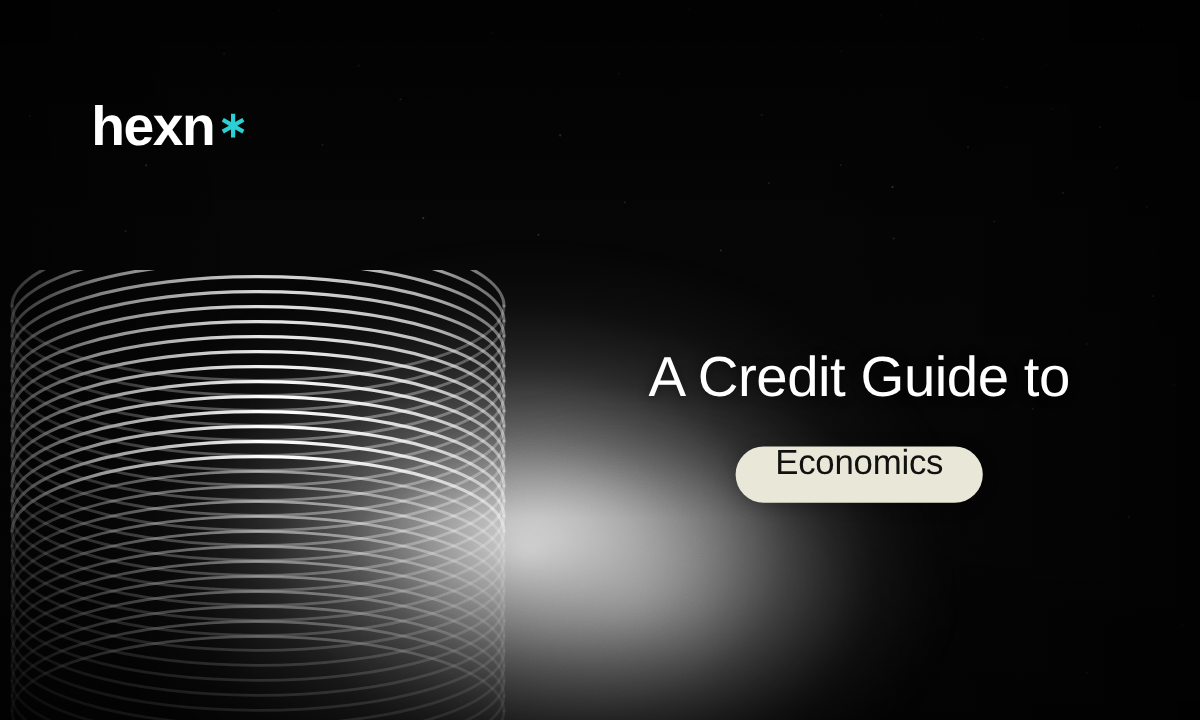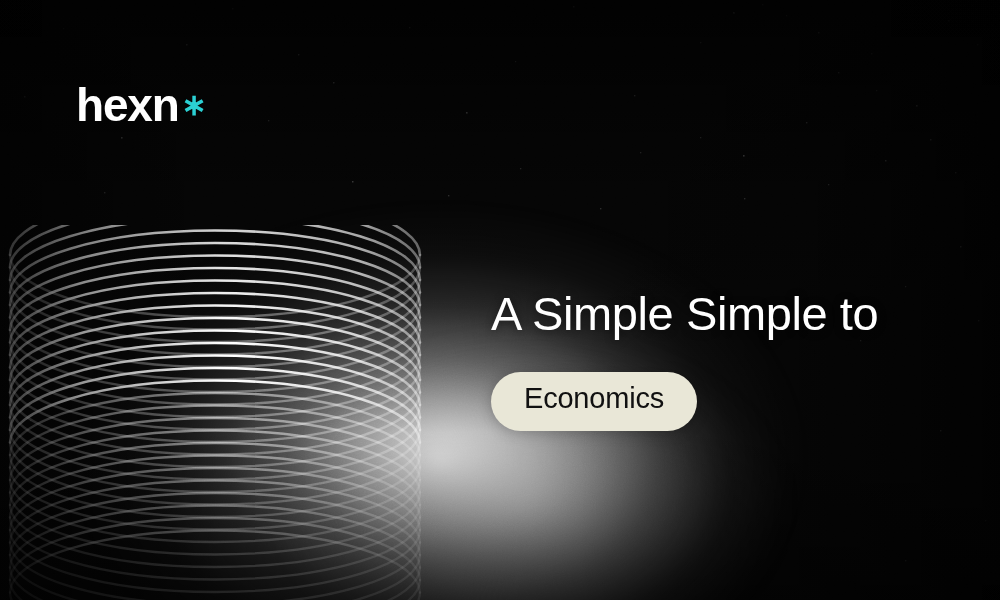--- a/index.html
+++ b/index.html
@@ -7,20 +7,21 @@
     padding: 0;
     background: #000;
   }
   .stage {
     position: relative;
     width: 1000px;
     height: 600px;
     overflow: hidden;
     background: #050505;
     font-family: "Liberation Sans", sans-serif;
+    text-align: center;
   }
 
   
   .bg-base {
     position: absolute;
     inset: 0;
     background: #060606;
   }
   .bg-glow {
     position: absolute;
@@ -110,21 +111,21 @@
     font-size: 47px;
     font-weight: 400;
     line-height: 1.36;
     color: #ffffff;
     letter-spacing: -0.4px;
     text-shadow: 0 1px 10px rgba(0,0,0,0.45);
   }
   .tag {
     display: inline-block;
     margin-top: 26px;
-    padding: 12px 33px 18px 33px;
+    padding: 0 33px 18px 33px;
     border-radius: 999px;
     font-size: 29px;
     font-weight: 400;
     line-height: 1;
     color: #111111;
     background: #e9e7d7;
     letter-spacing: -0.2px;
     box-shadow: 0 2px 14px rgba(0,0,0,0.22);
   }
 </style>
@@ -296,18 +297,18 @@
     <rect width="1000" height="600" filter="url(#noiseFilter)" opacity="0.16"></rect>
   </svg>
 
   <div class="logo">
     <span class="logo-word">hexn</span>
     <span class="logo-star" style="color:#2bd0d4">∗</span>
   </div>
 
   <div class="content">
     <h1 class="headline">
-      <span>A Simple Simple to</span><br>
+      <span>A Credit Guide to</span><br>
     </h1>
     <span class="tag">Economics</span>
   </div>
 
 </div>
 
 </body></html>

